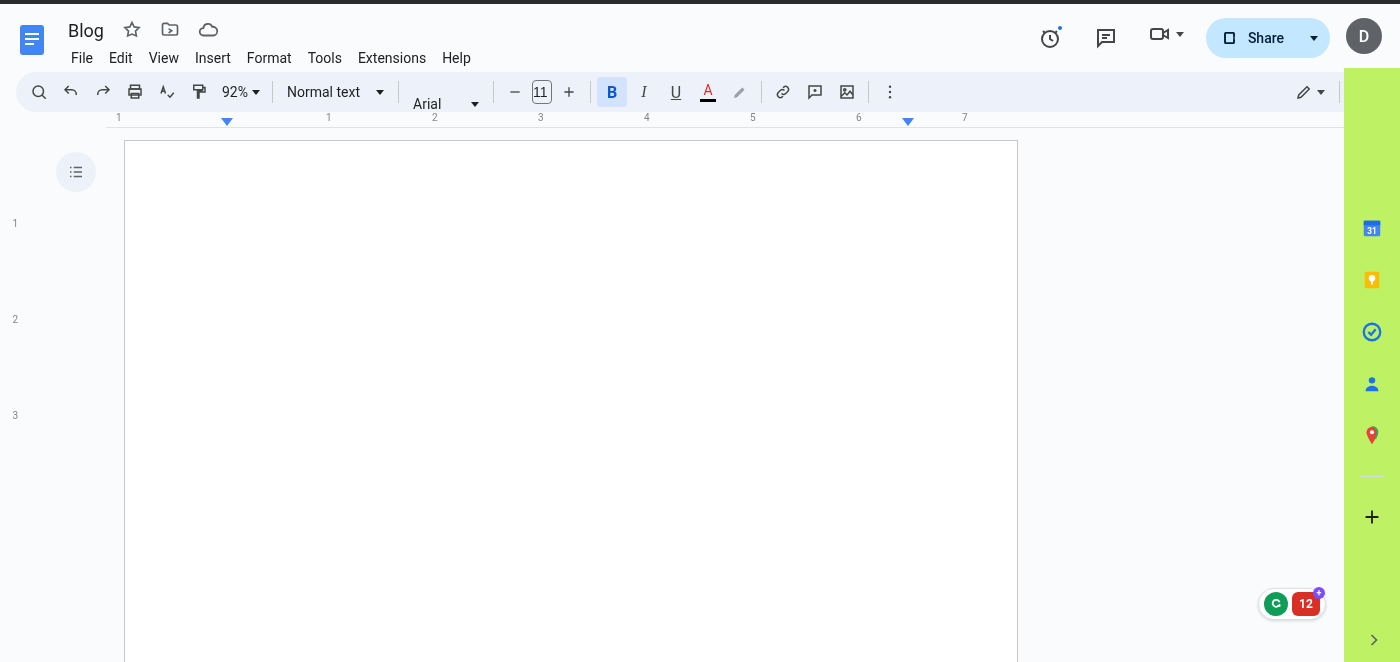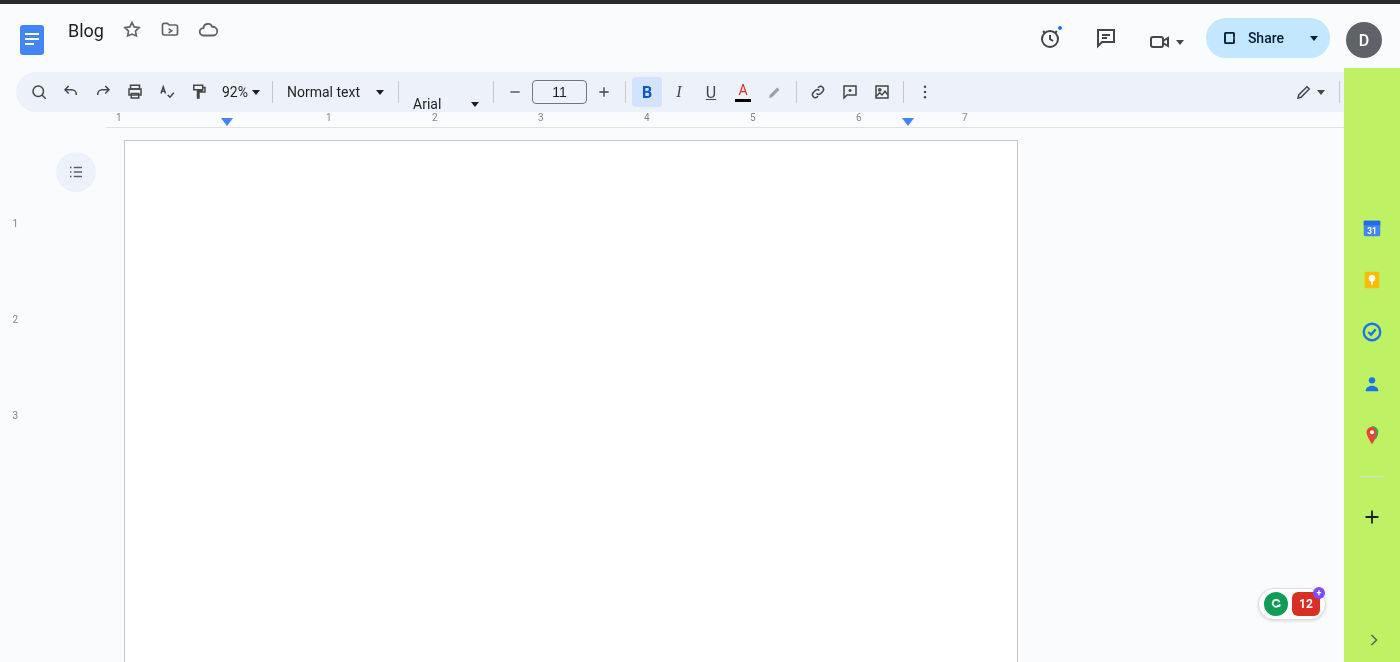--- a/index.html
+++ b/index.html
@@ -10,40 +10,40 @@
   .header { display: flex; align-items: flex-start; padding: 12px 12px 0 12px; height: 64px; }
   .docs-logo { width: 40px; height: 48px; border-radius: 6px; display: flex; align-items: center; justify-content: center; margin-right: 12px; }
   .docs-logo svg { width: 36px; height: 36px; }
   .title-area { display: flex; flex-direction: column; gap: 2px; }
   .title-row { display: flex; align-items: center; gap: 10px; height: 28px; }
   .doc-title { font-size: 18px; color: #1f1f1f; padding: 1px 4px; border-radius: 4px; }
   .title-icon { color: #5f6368; display: flex; align-items: center; justify-content: center; width: 28px; height: 28px; border-radius: 4px; }
   .menu-row { display: flex; gap: 2px; }
   .menu-item { font-size: 14px; color: #202124; padding: 4px 7px; border-radius: 4px; cursor: pointer; }
   .header-spacer { flex: 1; }
-  .header-right { display: flex; align-items: flex-end; gap: 16px; margin-top: 2px; margin-right: 6px; }
+  .header-right { display: flex; align-items: flex-start; gap: 16px; margin-top: 2px; margin-right: 6px; }
   .hdr-btn { width: 40px; height: 40px; display: flex; align-items: center; justify-content: center; border-radius: 50%; color: #444746; cursor: pointer; position: relative; }
   .activity-dot { position: absolute; top: 6px; right: 6px; width: 8px; height: 8px; border-radius: 50%; background: #1a73e8; border: 2px solid #f9fbfd; }
   .meet-group { display: flex; align-items: center; gap: 4px; color: #444746; cursor: pointer; padding: 4px 6px; border-radius: 20px; }
   .share-group { display: flex; align-items: center; gap: 2px; background: #c2e7ff; border-radius: 32px; padding: 2px; }
   .share-btn { display: flex; align-items: center; gap: 8px; padding: 8px 14px 8px 14px; border-radius: 32px; font-size: 14px; font-weight: 500; color: #001d35; cursor: pointer; }
   .share-caret { width: 28px; height: 36px; display: flex; align-items: center; justify-content: center; color: #001d35; cursor: pointer; border-radius: 32px; }
   .avatar { width: 36px; height: 36px; border-radius: 50%; background: #5f6368; color: #fff; display: flex; align-items: center; justify-content: center; font-size: 16px; font-weight: 500; cursor: pointer; }
 
   
   .toolbar-wrap { padding: 4px 16px 0 16px; }
   .toolbar { background: #edf2fa; border-radius: 32px; height: 40px; display: flex; align-items: center; padding: 0 8px; gap: 2px; }
   .tbtn { width: 30px; height: 30px; display: flex; align-items: center; justify-content: center; border-radius: 4px; color: #444746; cursor: pointer; }
   .tbtn.active { background: #d3e3fd; color: #0b57d0; }
   .tsep { width: 1px; height: 22px; background: #c7c7c7; margin: 0 4px; }
   .zoom { display: flex; align-items: center; gap: 4px; font-size: 14px; color: #1f1f1f; padding: 0 6px; cursor: pointer; border-radius: 4px; }
   .style-dd { display: flex; align-items: center; gap: 16px; font-size: 14px; color: #1f1f1f; padding: 0 8px; cursor: pointer; border-radius: 4px; min-width: 110px; justify-content: space-between; }
   .font-dd { display: flex; align-items: center; gap: 6px; font-size: 14px; color: #1f1f1f; padding: 0 8px; cursor: pointer; border-radius: 4px; min-width: 82px; justify-content: space-between; margin-top: 24px; }
   .size-group { display: flex; align-items: center; gap: 2px; }
-  .size-input { width: 55px; height: 24px; border: 1px solid #747775; border-radius: 4px; text-align: center; font-size: 14px; background: transparent; color: #1f1f1f; }
+  .size-input { width: 20px; height: 24px; border: 1px solid #747775; border-radius: 4px; text-align: left; font-size: 14px; background: transparent; color: #1f1f1f; }
   .a-color { display: flex; flex-direction: column; align-items: center; gap:1px; }
   .a-color .bar { width: 16px; height: 3px; background: #000; }
   .toolbar-spacer { flex: 1; }
   .edit-mode { display: flex; align-items: center; gap: 4px; padding: 0 8px; cursor: pointer; border-radius: 4px; color:#444746; }
 
   
   .work-area { position: relative; display: flex; height: calc(100% - 64px - 44px); }
   .vruler { width: 20px; padding-top: 36px; font-size: 10px; color: #80868b; text-align: right; }
   .vruler div { height: 96px; padding-right: 2px;}
   .main-col { flex: 1; display: flex; flex-direction: column; position: relative; }
@@ -95,20 +95,30 @@
         <svg width="20" height="20" viewBox="0 0 24 24" fill="none" stroke="#5f6368" stroke-width="2">
             <path d="M3 6a2 2 0 012-2h4l2 2h8a2 2 0 012 2v8a2 2 0 01-2 2H5a2 2 0 01-2-2V6z"></path>
             <path d="M11 11l3 2-3 2" stroke-linecap="round"></path>
           </svg>
       </span>
       <span class="title-icon">
         <svg width="22" height="22" viewBox="0 0 24 24" fill="none" stroke="#5f6368" stroke-width="2">
             <path d="M7 18a4 4 0 010-8 5 5 0 019.6-1.5A4 4 0 1118 18H7z"></path>
           </svg>
       </span>
+    </div>
+    <div class="menu-row">
+      <span class="menu-item">File</span>
+      <span class="menu-item">Edit</span>
+      <span class="menu-item">View</span>
+      <span class="menu-item">Insert</span>
+      <span class="menu-item">Format</span>
+      <span class="menu-item">Tools</span>
+      <span class="menu-item">Extensions</span>
+      <span class="menu-item">Help</span>
     </div>
   </div>
   <div class="header-spacer"></div>
   <div class="header-right">
     <div class="hdr-btn">
       <svg width="24" height="24" viewBox="0 0 24 24" fill="none" stroke="#444746" stroke-width="2">
           <circle cx="12" cy="13" r="8"></circle>
           <path d="M12 9v4l3 2"></path>
           <path d="M5 5l2 2M19 5l-2 2"></path>
         </svg>

